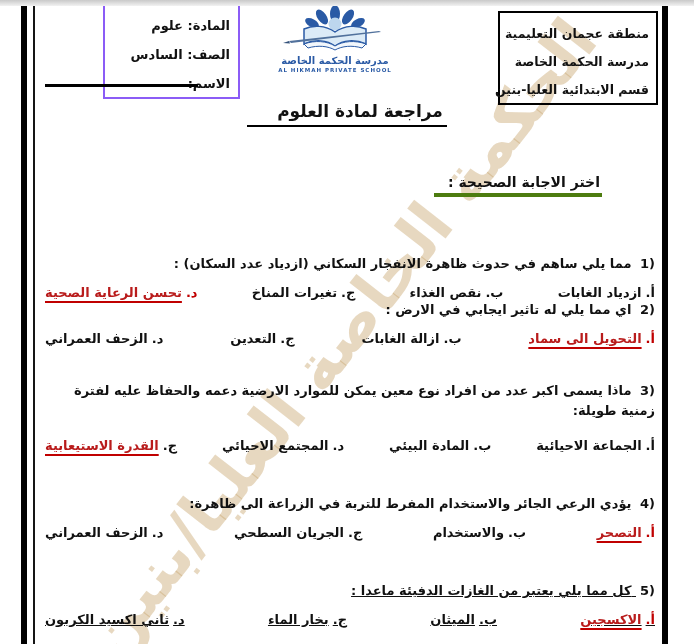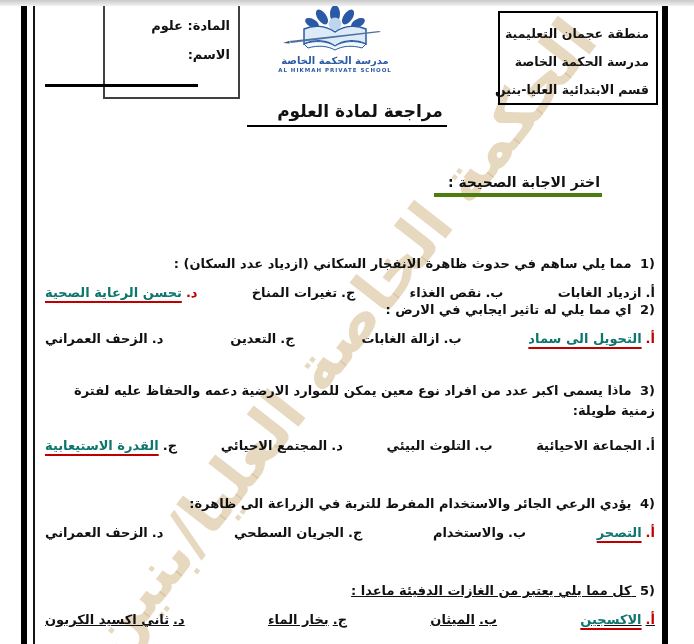--- a/index.html
+++ b/index.html
@@ -14,21 +14,21 @@
   .vline.left-thick{left:21px;width:6px;}
   .vline.left-thin{left:33px;width:2px;background:#151515;}
   .vline.right-thick{left:662px;width:6px;}
   
   .watermark{
     position:absolute;top:292px;left:-35px;width:764px;text-align:center;
     transform:rotate(-52deg);font-size:64px;font-weight:bold;
     color:rgba(198,162,106,0.42);white-space:nowrap;z-index:0;letter-spacing:2px;
   }
   
-  .box-left{position:absolute;left:103px;top:4px;width:137px;height:95px;border:2px solid #404040;
+  .box-left{position:absolute;left:103px;top:4px;width:137px;height:95px;border:2px solid #8b5cf6;
     box-sizing:border-box;padding:5px 8px 0 0;z-index:1;background:transparent;}
   .box-left .hline{font-size:13px;font-weight:bold;line-height:29px;white-space:nowrap;}
   .name-underline{position:absolute;left:45px;top:84px;width:153px;height:2.5px;background:#000;z-index:1;}
   .box-right{position:absolute;left:498px;top:3px;width:160px;height:94px;border:2px solid #000;
     box-sizing:border-box;padding:7px 7px 0 0;z-index:1;margin-top:8px;}
   .box-right .hline{font-size:12.5px;font-weight:bold;line-height:28px;white-space:nowrap;text-align:right;}
   .logo{position:absolute;left:263px;top:5px;width:144px;text-align:center;direction:ltr;z-index:1;}
   .logo svg{display:block;margin:0 auto;}
   .logo-ar{font-size:10px;font-weight:bold;color:#2a5aa5;line-height:11px;}
   .logo-en{font-size:5.5px;font-weight:bold;color:#2a5aa5;letter-spacing:1px;line-height:8px;}
@@ -41,38 +41,39 @@
   
   .question{position:absolute;right:39px;left:45px;font-size:13px;font-weight:bold;z-index:1;}
   .q-text{line-height:1.55;}
   .q-num{direction:ltr;unicode-bidi:embed;display:inline-block;margin-left:4px;}
   .options{display:flex;justify-content:space-between;align-items:baseline;margin-top:11px;}
   .q3 .options{margin-top:17px;}
   .opt{white-space:nowrap;}
   .opt-letter{margin-left:4px;}
   .opt.correct .opt-letter{color:#c00000;}
   .opt.correct .opt-letter.letter-dark{color:#111;}
-  .opt.correct .opt-text{color:#0f766e;text-decoration:underline;text-decoration-color:#c00000;
+  .opt.correct .opt-text{color:#b91c1c;text-decoration:underline;text-decoration-color:#c00000;
     text-decoration-thickness:1.5px;text-underline-offset:4px;}
   .q1{top:209px;margin-top:45px;} .q2{top:300px;} .q3{top:381px;} .q4{top:494px;} .q5{top:581px;text-decoration:underline;}
 </style>
 </head>
 <body>
 
 <div class="page">
 
   <div class="watermark">الحكمة الخاصة العليا/بنين</div>
 
   <div class="edge-top"></div>
   <div class="vline left-thick"></div>
   <div class="vline left-thin"></div>
   <div class="vline right-thick"></div>
 
   <div class="box-left">
     <div class="hline">المادة: علوم</div>
+    <div class="hline">الصف: السادس</div>
     <div class="hline">الاسم:</div>
   </div>
   <div class="name-underline"></div>
 
   <div class="logo">
     <svg width="120" height="50" viewBox="0 0 120 50">
       <ellipse cx="60" cy="9" rx="5" ry="9" fill="#2a5aa5"></ellipse>
       <ellipse cx="47" cy="12" rx="4.5" ry="8.5" fill="#2a5aa5" transform="rotate(-35 47 12)"></ellipse>
       <ellipse cx="73" cy="12" rx="4.5" ry="8.5" fill="#2a5aa5" transform="rotate(35 73 12)"></ellipse>
       <ellipse cx="37" cy="18" rx="4" ry="7.5" fill="#2a5aa5" transform="rotate(-62 37 18)"></ellipse>
@@ -125,21 +126,21 @@
     </div>
   </div>
 
   <div class="question q3">
     <div class="q-text">
       <span class="q-num">3)</span>
       <span>ماذا يسمى اكبر عدد من افراد نوع معين يمكن للموارد الارضية دعمه والحفاظ عليه لفترة زمنية طويلة:</span>
     </div>
     <div class="options">
       <span class="opt"><span class="opt-letter">أ.</span><span class="opt-text">الجماعة الاحيائية</span></span>
-      <span class="opt"><span class="opt-letter">ب.</span><span class="opt-text">التلوث البيئي</span></span>
+      <span class="opt"><span class="opt-letter">ب.</span><span class="opt-text">المادة البيئي</span></span>
       <span class="opt"><span class="opt-letter">د.</span><span class="opt-text">المجتمع الاحيائي</span></span>
       <span class="opt correct"><span class="opt-letter letter-dark">ج.</span><span class="opt-text">القدرة الاستيعابية</span></span>
     </div>
   </div>
 
   <div class="question q4">
     <div class="q-text">
       <span class="q-num">4)</span>
       <span>يؤدي الرعي الجائر والاستخدام المفرط للتربة في الزراعة الى ظاهرة:</span>
     </div>

